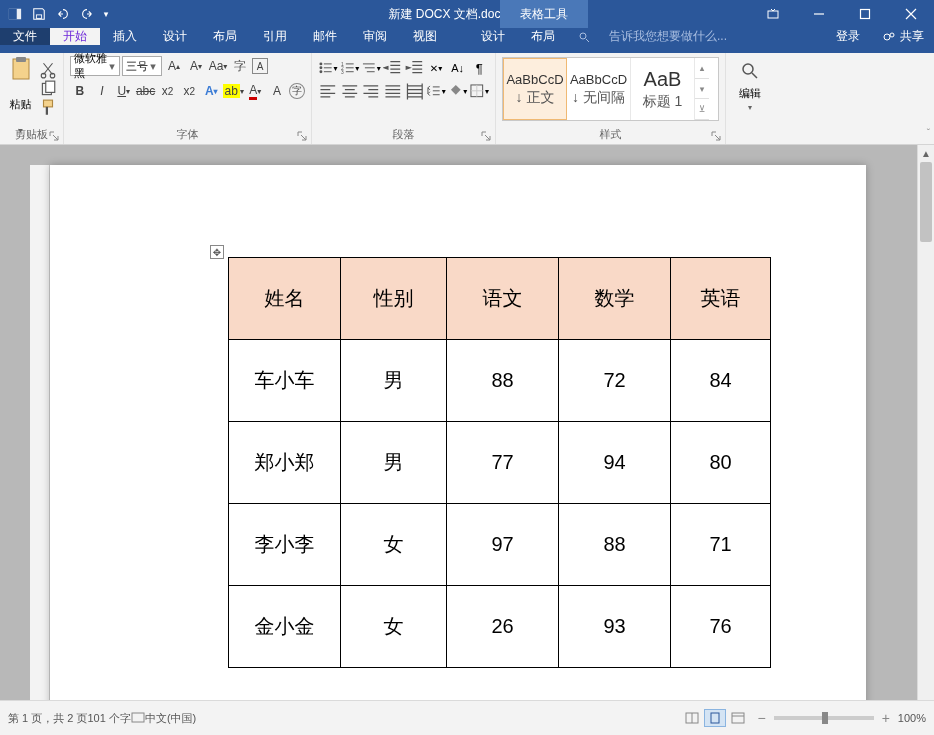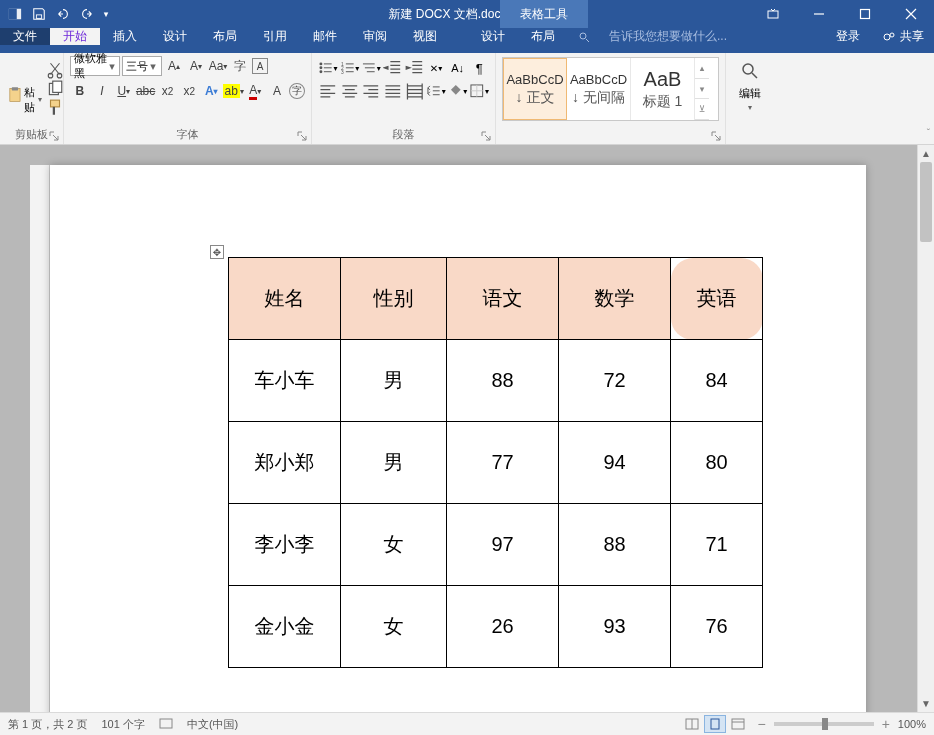--- a/index.html
+++ b/index.html
@@ -28,21 +28,21 @@
 .login { padding:0 12px; display:flex; align-items:center; }
 .share { padding:0 10px; display:flex; align-items:center; gap:4px; }
 
 
 .ribbon { height:92px; background:#f3f3f3; border-bottom:1px solid #d4d4d4; display:flex; }
 .group { border-right:1px solid #e1e1e1; padding:2px 6px 0 6px; display:flex; flex-direction:column; position:relative; }
 .group-label { position:absolute; bottom:2px; left:0; right:0; text-align:center; font-size:11px; color:#666; }
 .group-dlg { position:absolute; bottom:4px; right:4px; width:10px; height:10px; }
 .group-dlg svg { width:10px; height:10px; }
 .group-body { flex:1; display:flex; }
-.clip-paste { width:36px; display:flex; flex-direction:row; align-items:center; gap:0; }
+.clip-paste { width:36px; display:flex; flex-direction:column; align-items:center; gap:14px; }
 .clip-paste .icn { width:28px; height:28px; }
 .clip-side { display:flex; flex-direction:column; gap:3px; padding-left:4px; padding-top:6px; }
 .clip-side div { width:18px; height:16px; }
 
 
 .font-row1 { display:flex; align-items:center; gap:2px; height:22px; }
 .font-sel { border:1px solid #ababab; background:#fff; height:20px; font-size:11px; display:flex; align-items:center; padding:0 3px; }
 .font-sel.name { width:50px; }
 .font-sel.size { width:40px; }
 .drop { width:10px; display:inline-flex; justify-content:center; color:#666; }
@@ -72,31 +72,31 @@
 .doc-area { position:absolute; top:145px; left:0; right:17px; bottom:23px; background:#b8b8b8; overflow:hidden; }
 .page { position:absolute; left:50px; top:20px; width:816px; min-height:800px; background:#fff; box-shadow:0 0 8px rgba(0,0,0,.25); }
 .ruler-v { position:absolute; left:30px; top:20px; width:20px; bottom:0; background:#f3f3f3; border-right:1px solid #ccc; }
 .table-anchor { position:absolute; left:160px; top:80px; width:14px; height:14px; border:1px solid #888; background:#fff; display:flex; align-items:center; justify-content:center; font-size:10px; color:#555; }
 
 
 .doc-table { position:absolute; left:178px; top:92px; border-collapse:collapse; }
 .doc-table td, .doc-table th { border:1px solid #000; text-align:center; vertical-align:middle; font-size:20px; padding:0; }
 .doc-table th { background:#f9d9c7; font-weight:normal; height:82px; }
 .doc-table td { height:82px; background:#fff; }
-.c1 { width:112px; } .c2 { width:106px; } .c3 { width:112px; } .c4 { width:112px; } .c5 { width:92px;border-radius:22px; }
+.c1 { width:112px; } .c2 { width:106px; } .c3 { width:112px; } .c4 { width:112px; } .c5 { width:100px; }
 
 
 .vscroll { position:absolute; right:0; top:145px; width:17px; bottom:23px; background:#f0f0f0; border-left:1px solid #dadada; }
 .vscroll .up,.vscroll .dn { height:17px; display:flex; align-items:center; justify-content:center; color:#666; font-size:10px; }
 .vscroll .track { position:absolute; top:17px; bottom:17px; left:0; right:0; }
 .vscroll .thumb { position:absolute; top:0; height:80px; left:2px; right:2px; background:#c2c2c2; border-radius:2px; }
 .vscroll .dn { position:absolute; bottom:0; left:0; right:0; }
 
 
-.statusbar { position:absolute; bottom:0; left:0; right:0; height:23px; background:#f3f3f3; border-top:1px solid #dadada; display:flex; align-items:center; font-size:11px; color:#555; padding:8px 8px; gap:14px; }
+.statusbar { position:absolute; bottom:0; left:0; right:0; height:35px; background:#f3f3f3; border-top:1px solid #dadada; display:flex; align-items:center; font-size:11px; color:#555; padding:8px 8px; gap:0; }
 .status-right { position:absolute; right:8px; display:flex; align-items:center; gap:8px; }
 .view-btns { display:flex; gap:1px; }
 .vbtn { width:22px; height:18px; border:1px solid transparent; display:flex; align-items:center; justify-content:center; }
 .vbtn.active { background:#d4e4f4; border:1px solid #8ab4e0; }
 .zoom-slider { width:100px; height:4px; background:#ccc; position:relative; }
 .zoom-slider .h { position:absolute; left:48px; top:-4px; width:6px; height:12px; background:#888; }
 
 svg { fill:currentColor; }
 </style>
 </head>
@@ -383,20 +383,21 @@
       <div class="style-item">
         <div class="style-prev big">AaB</div>
         <div class="style-name">标题 1</div>
       </div>
       <div class="style-scroll">
         <div>▴</div>
         <div>▾</div>
         <div>⊻</div>
       </div>
     </div>
+    <div class="group-label">样式</div>
     <div class="group-dlg"><svg viewBox="0 0 10 10">
           <path d="M1 1h4M1 1v4M4 4l5 5M9 5v4h-4" stroke="#888" fill="none"></path>
         </svg></div>
   </div>
 
   <div class="group" style="width:48px;border-right:none">
     <div class="edit-col">
       <div><svg width="20" height="20" viewBox="0 0 20 20">
             <circle cx="8" cy="8" r="5" fill="none" stroke="#555" stroke-width="1.5"></circle>
             <path d="M12 12l5 5" stroke="#555" stroke-width="1.5"></path>

